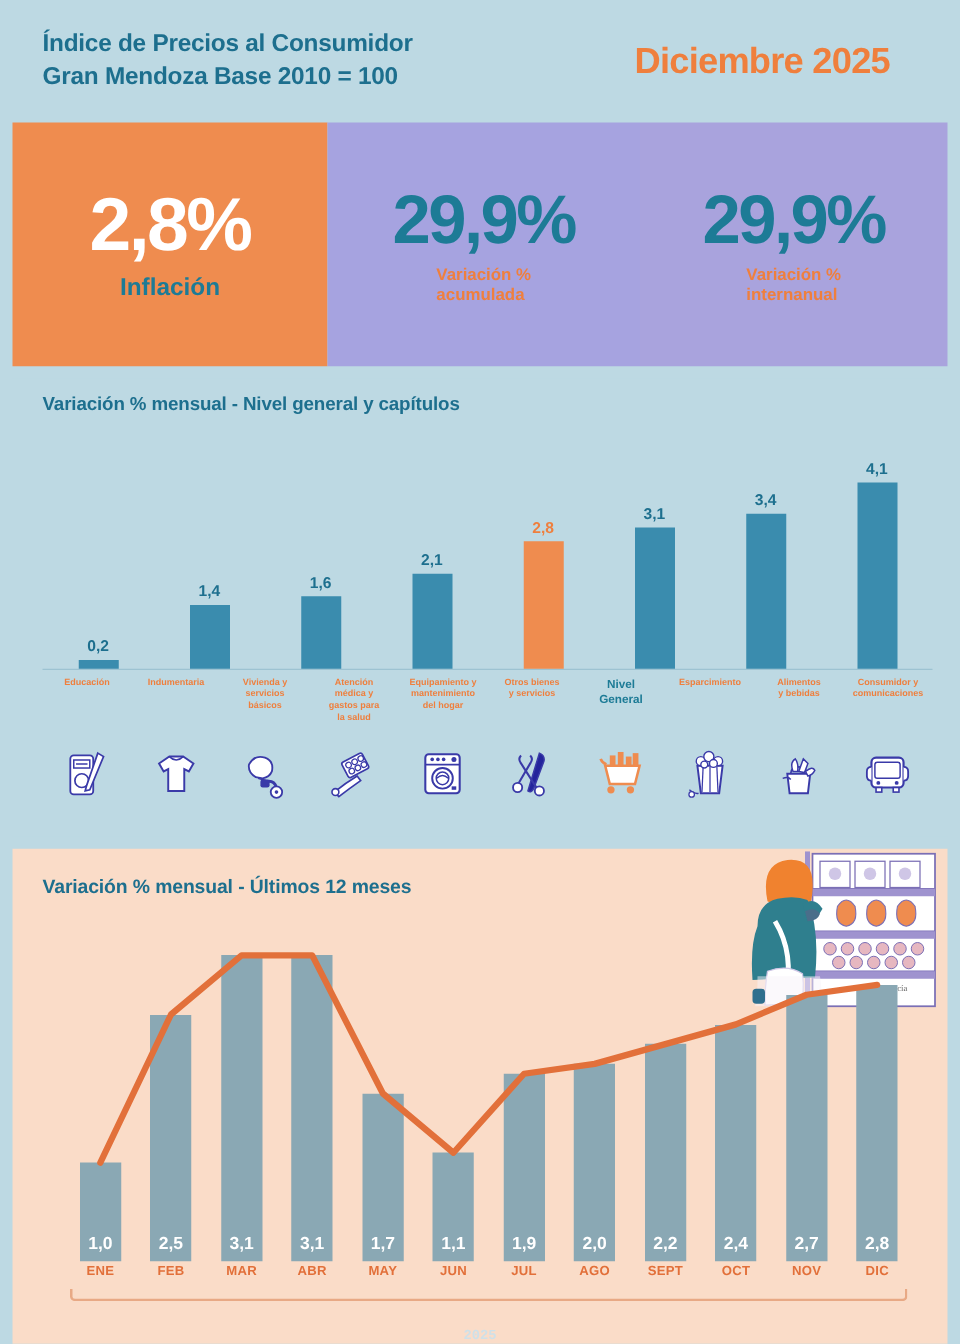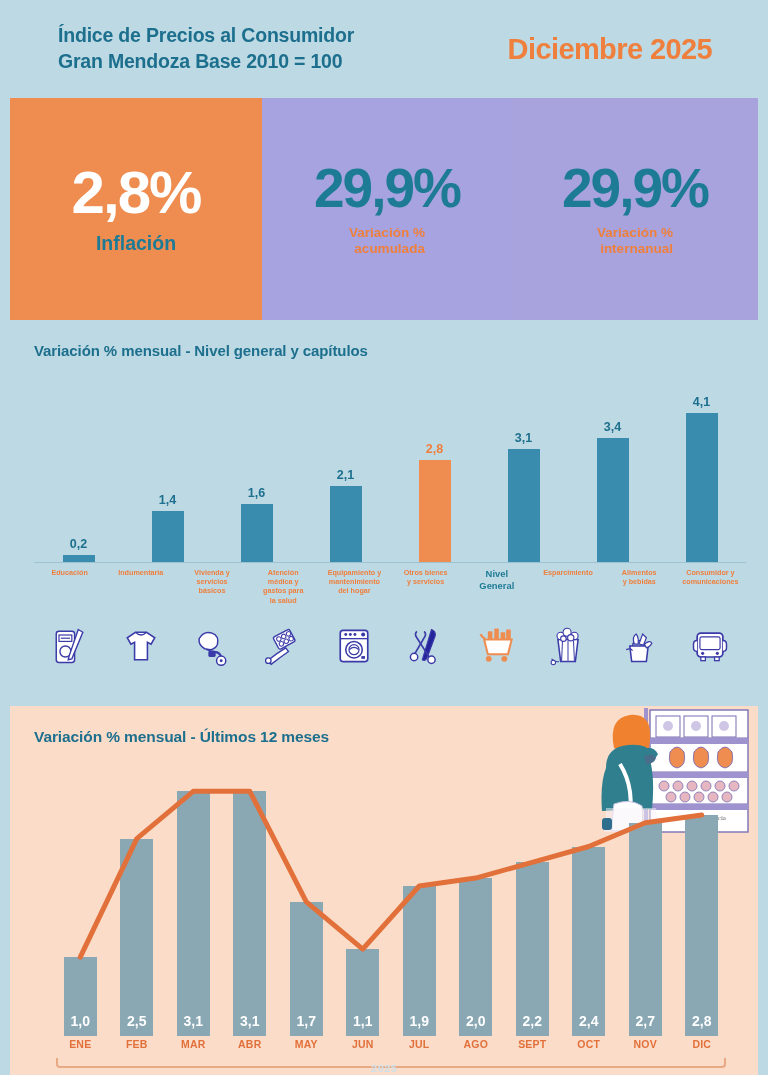--- a/index.html
+++ b/index.html
@@ -19,36 +19,35 @@
     align-items: center;
     padding: 0 34px;
   }
   .header-title {
     color: #1d6f8e;
     font-size: 19.5px;
     font-weight: bold;
     line-height: 1.33;
     letter-spacing: -0.2px;
     flex: 1;
-    margin-left: 24px;
   }
   .header-month {
     color: #ef7f3d;
     font-size: 29px;
     font-weight: bold;
     letter-spacing: -0.6px;
     padding-right: 22px;
     white-space: nowrap;
   }
 
   
   .cards {
     display: flex;
     margin: 0 10px;
-    height: 222px;
+    height: 195px;
   }
   .card {
     flex: 1;
     display: flex;
     flex-direction: column;
     align-items: center;
     justify-content: center;
   }
   .card-orange { background: #ef8c4f; flex: 0 0 252px; }
   .card-purple-1 { background: #a6a3e0; flex: 0 0 250px; }
@@ -59,21 +58,21 @@
     font-weight: bold;
     line-height: 1;
     letter-spacing: -2px;
   }
   .big-num-white { color: #ffffff; font-size: 60px; }
   .big-num-teal { color: #1d7b96; }
   .card-sub {
     margin-top: 9px;
     font-size: 19.5px;
     font-weight: bold;
-    text-align: right;
+    text-align: left;
     line-height: 1.18;
     color: #1d7b96;
   }
   .card-sub-orange { color: #ef7f3d; font-size: 13.5px; }
 
   
   .panel-bars {
     margin: 10px 10px 0 10px;
     background: #bdd9e3;
     height: 366px;

